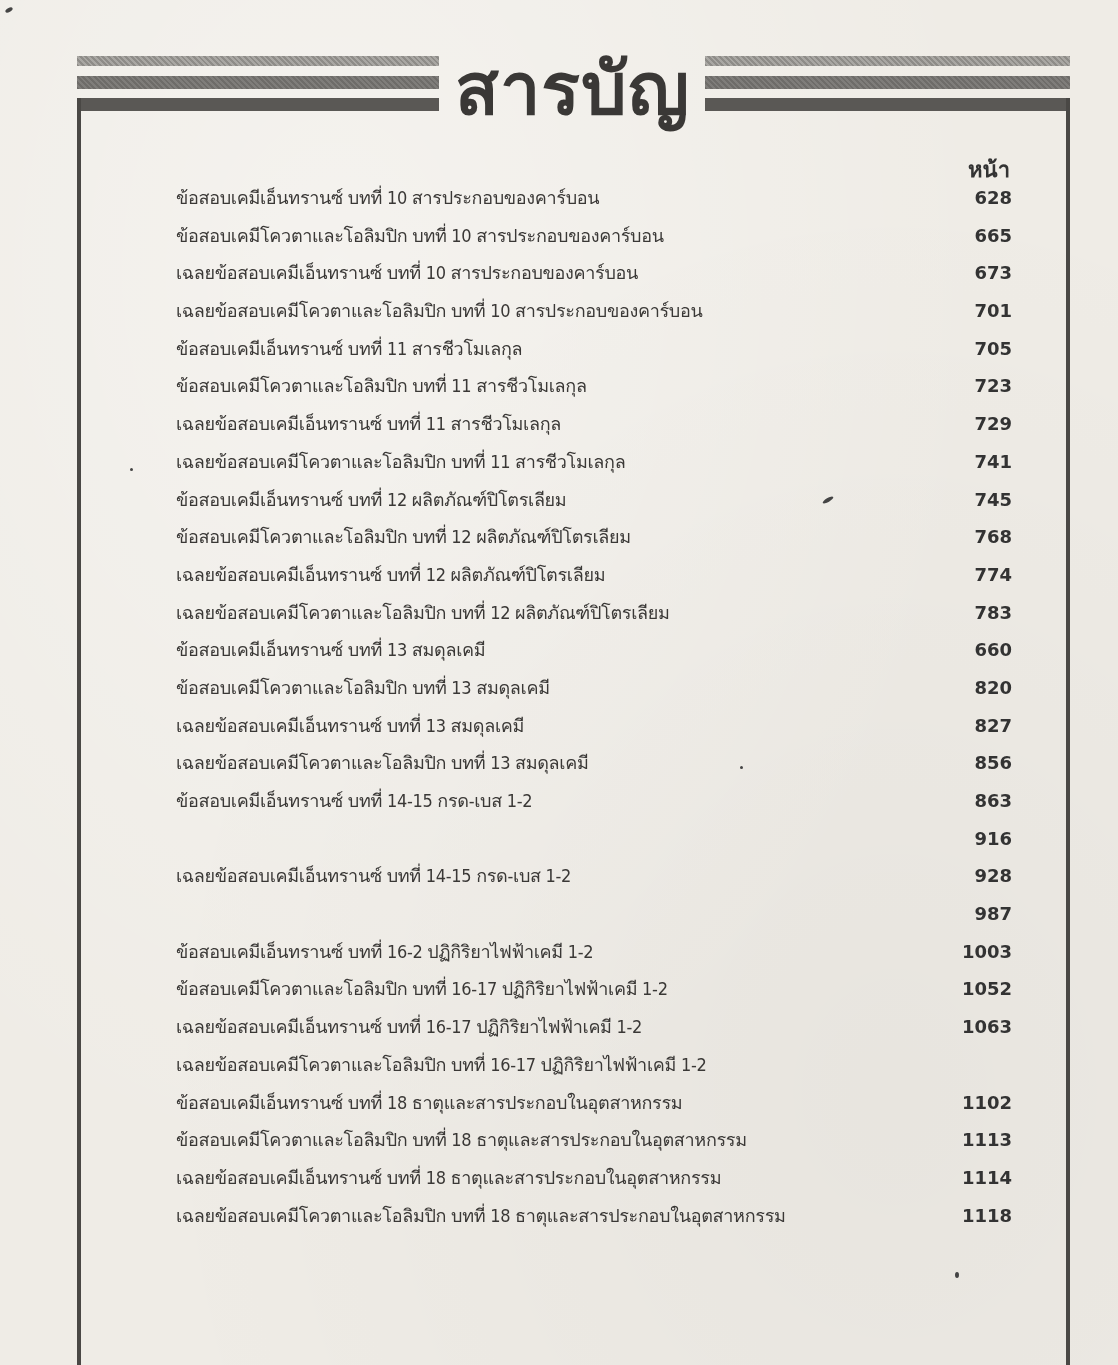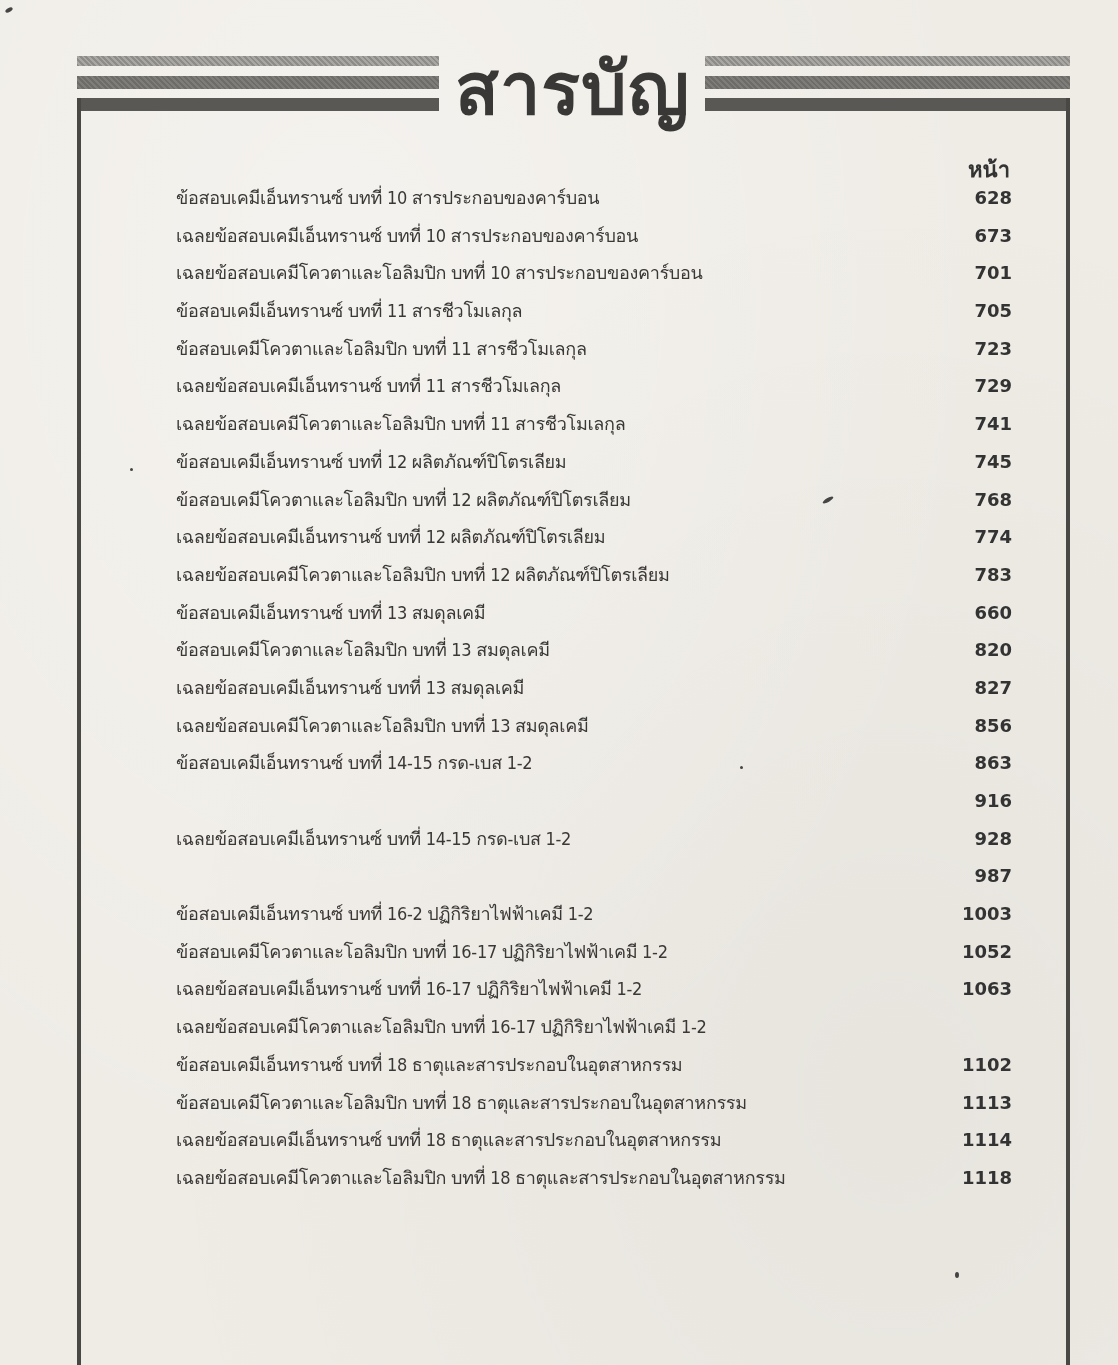--- a/index.html
+++ b/index.html
@@ -58,20 +58,24 @@
   <div class="frame-right"></div>
 
   <div class="title">สารบัญ</div>
 
   <div class="page-header">หน้า</div>
 
   <div class="toc" id="toc">
       <div class="row">
         <span class="txt">ข้อสอบเคมีเอ็นทรานซ์ บทที่ 10  สารประกอบของคาร์บอน</span>
         <span class="pg">628</span>
+      </div>
+      <div class="row">
+        <span class="txt">ข้อสอบเคมีโควตาและโอลิมปิก บทที่ 10  สารประกอบของคาร์บอน</span>
+        <span class="pg">665</span>
       </div>
       <div class="row">
         <span class="txt">เฉลยข้อสอบเคมีเอ็นทรานซ์ บทที่ 10  สารประกอบของคาร์บอน</span>
         <span class="pg">673</span>
       </div>
       <div class="row">
         <span class="txt">เฉลยข้อสอบเคมีโควตาและโอลิมปิก บทที่ 10  สารประกอบของคาร์บอน</span>
         <span class="pg">701</span>
       </div>
       <div class="row">

